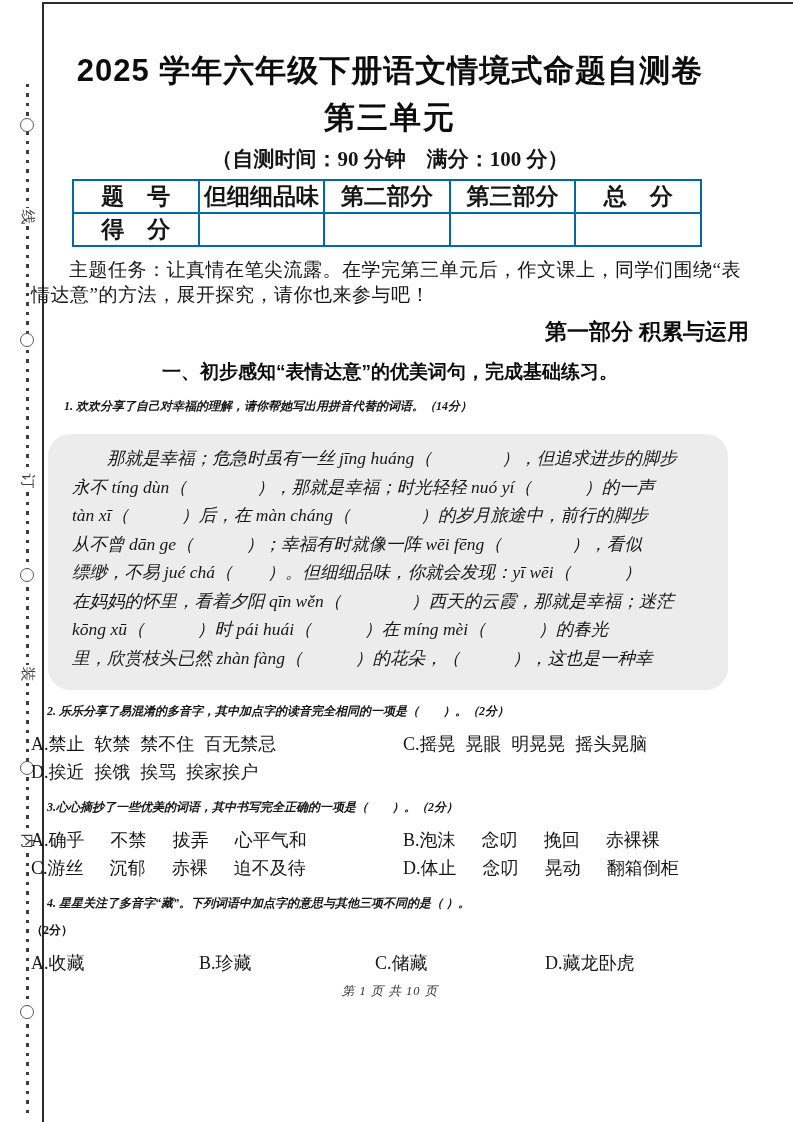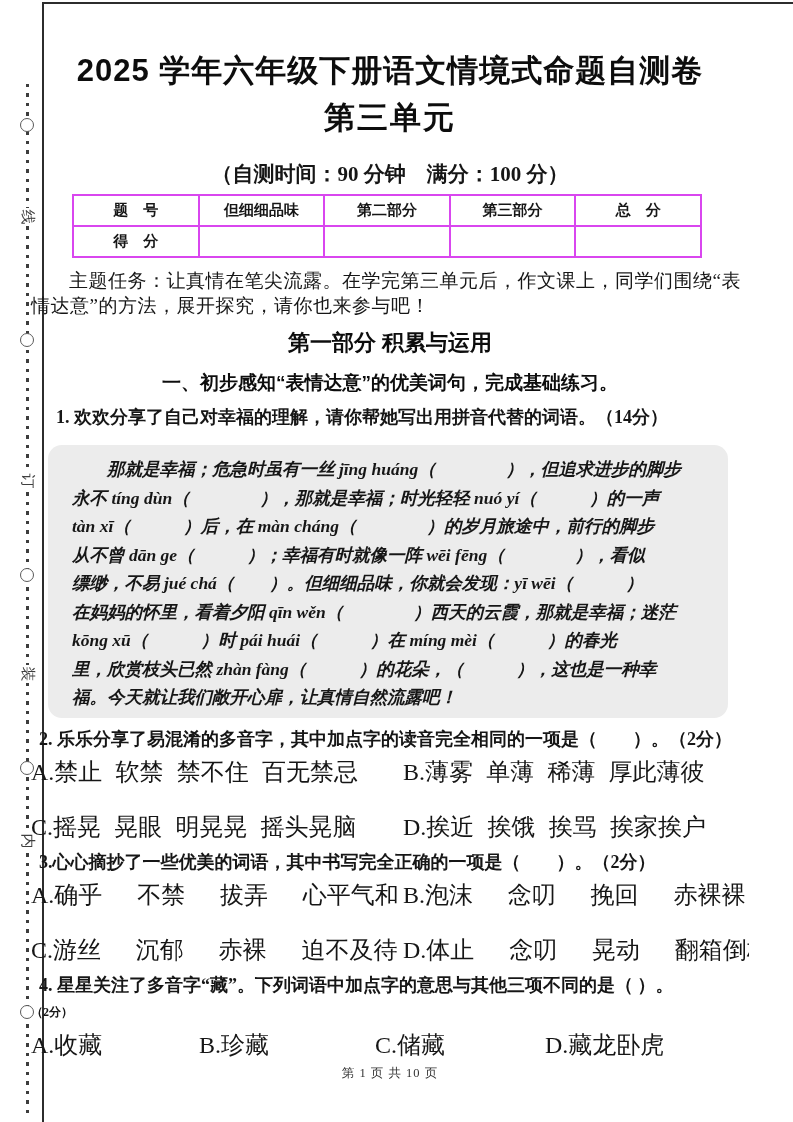--- a/index.html
+++ b/index.html
@@ -21,57 +21,57 @@
   .rail-circle{position:absolute;left:-1px;width:12px;height:12px;border:1.5px solid #5a5a5a;
     border-radius:50%;background:#fff;}
   .rail-char{position:absolute;left:-2px;width:18px;height:22px;background:#fff;color:#3f3f3f;
     font-size:15px;line-height:22px;text-align:center;transform:rotate(90deg);font-family:var(--serif);}
 
   .content{position:absolute;left:31px;top:42px;width:718px;}
 
   .title{font-family:var(--sans);font-weight:900;font-size:31px;line-height:42px;text-align:center;
     margin:8px 0 6px;letter-spacing:1px;color:#0d0d0d;}
   .subtitle{font-family:var(--sans);font-weight:900;font-size:31px;line-height:40px;text-align:center;
-    margin:4px 0 24px;letter-spacing:2px;color:#0d0d0d;}
+    margin:4px 0 9px;letter-spacing:2px;color:#0d0d0d;}
   .meta{font-size:21px;line-height:24px;font-weight:700;text-align:center;margin:4px 0 8px;}
 
   table.score-table{border-collapse:collapse;margin:2px 0 0 41px;width:630px;table-layout:fixed;}
-  table.score-table td{border:2px solid #d946ef;height:29px;font-family:var(--sans);font-weight:700;
-    font-size:15px;text-align:center;padding:0;}
+  table.score-table td{border:2px solid #0369a1;height:29px;font-family:var(--sans);font-weight:700;
+    font-size:23px;text-align:center;padding:0;}
   table.score-table td.empty{background:#fff;}
 
   .intro{font-size:19px;line-height:25px;margin:10px 0 0;text-indent:2em;
     letter-spacing:0.5px;}
 
   .part-heading{font-family:var(--sans);font-weight:800;font-size:22px;line-height:26px;
-    text-align:center;margin:12px 0 8px;color:#0d0d0d;}
+    text-align:right;margin:12px 0 8px;color:#0d0d0d;}
   .section-heading{font-family:var(--sans);font-weight:800;font-size:19px;line-height:26px;
     margin:14px 0 0;color:#0d0d0d;text-align:center;}
 
-  .q-stem{font-size:18px;line-height:27px;margin:8px 8px 0;font-weight:600;}
+  .q-stem{font-size:12px;line-height:27px;margin:8px 16px 0;font-weight:600;font-style:italic;}
   .q1-stem{padding-left:17px;}
 
-  .passage-box{margin:14px 0 0 17px;width:632px;background:#ececec;border-radius:14px;
-    padding:10px 24px 6px 24px;font-style:italic;font-size:17.5px;line-height:28.5px;font-weight:bold;}
+  .passage-box{margin:14px 0 0 17px;width:632px;background:#ececec;border-radius:22px;
+    padding:10px 24px 18px 24px;font-style:italic;font-size:17.5px;line-height:28.5px;}
   .passage-line{white-space:nowrap;overflow:hidden;}
   .passage-line.first{text-indent:2em;}
 
-  .options{display:grid;margin:6px 0 0;font-size:24px;line-height:27px;row-gap:28px;}
+  .options{display:grid;margin:6px 0 0;font-size:18px;line-height:27px;row-gap:1px;}
   .options.two-col{grid-template-columns:372px 1fr;}
   .options.four-col{grid-template-columns:168px 176px 170px 1fr;}
   .option{white-space:nowrap;overflow:hidden;}
   .option .item{margin-right:0.55em;}
   .options.wide-gap .item{margin-right:1.45em;}
   .option .item:last-child{margin-right:0;}
   .dc{position:relative;display:inline-block;}
   .dc::after{content:"";position:absolute;left:50%;margin-left:-2px;bottom:-5px;width:3.5px;
     height:3.5px;border-radius:50%;background:#1a1a1a;}
 
   .q4-stem2{font-size:12px;line-height:27px;margin:0;font-weight:600;}
-  .footer{margin-top:6px;text-align:center;font-size:12.5px;color:#333;letter-spacing:1px;}
+  .footer{margin-top:6px;text-align:center;font-size:12.5px;color:#333;letter-spacing:1px;font-style:italic;}
 </style>
 </head>
 <body>
 
 <div class="page">
 
   <div class="frame-top"></div>
   <div class="frame-left"></div>
 
   <div class="margin-rail">
@@ -122,27 +122,25 @@
 
     <div class="passage-box">
         <div class="passage-line first">那就是幸福；危急时虽有一丝 jīng huáng（　　　　），但追求进步的脚步</div>
         <div class="passage-line">永不 tíng dùn（　　　　），那就是幸福；时光轻轻 nuó yí（　　　）的一声</div>
         <div class="passage-line">tàn xī（　　　）后，在 màn cháng（　　　　）的岁月旅途中，前行的脚步</div>
         <div class="passage-line">从不曾 dān ge（　　　）；幸福有时就像一阵 wēi fēng（　　　　），看似</div>
         <div class="passage-line">缥缈，不易 jué chá（　　）。但细细品味，你就会发现：yī wēi（　　　）</div>
         <div class="passage-line">在妈妈的怀里，看着夕阳 qīn wěn（　　　　）西天的云霞，那就是幸福；迷茫</div>
         <div class="passage-line">kōng xū（　　　）时 pái huái（　　　）在 míng mèi（　　　）的春光</div>
         <div class="passage-line">里，欣赏枝头已然 zhàn fàng（　　　）的花朵，（　　　），这也是一种幸</div>
-        <div class="passage-line">福。今天就让我们敞开心扉，让真情自然流露吧！</div>
       </div>
 
     <p class="q-stem">2. 乐乐分享了易混淆的多音字，其中加点字的读音完全相同的一项是（　　）。（2分）</p>
     <div class="options two-col" id="q2-options">
         <div class="option"><span>A.</span><span class="item"><span class="dc">禁</span><span>止</span></span><span class="item"><span>软</span><span class="dc">禁</span></span><span class="item"><span class="dc">禁</span><span>不</span><span>住</span></span><span class="item"><span>百</span><span>无</span><span class="dc">禁</span><span>忌</span></span></div>
-        <div class="option"><span>B.</span><span class="item"><span class="dc">薄</span><span>雾</span></span><span class="item"><span>单</span><span class="dc">薄</span></span><span class="item"><span>稀</span><span class="dc">薄</span></span><span class="item"><span>厚</span><span>此</span><span class="dc">薄</span><span>彼</span></span></div>
         <div class="option"><span>C.</span><span class="item"><span>摇</span><span class="dc">晃</span></span><span class="item"><span class="dc">晃</span><span>眼</span></span><span class="item"><span>明</span><span class="dc">晃</span><span class="dc">晃</span></span><span class="item"><span>摇</span><span>头</span><span class="dc">晃</span><span>脑</span></span></div>
         <div class="option"><span>D.</span><span class="item"><span class="dc">挨</span><span>近</span></span><span class="item"><span class="dc">挨</span><span>饿</span></span><span class="item"><span class="dc">挨</span><span>骂</span></span><span class="item"><span class="dc">挨</span><span>家</span><span class="dc">挨</span><span>户</span></span></div>
       </div>
 
     <p class="q-stem">3.心心摘抄了一些优美的词语，其中书写完全正确的一项是（　　）。（2分）</p>
     <div class="options two-col wide-gap" id="q3-options">
         <div class="option"><span>A.</span><span class="item"><span>确</span><span>乎</span></span><span class="item"><span>不</span><span>禁</span></span><span class="item"><span>拔</span><span>弄</span></span><span class="item"><span>心</span><span>平</span><span>气</span><span>和</span></span></div>
         <div class="option"><span>B.</span><span class="item"><span>泡</span><span>沫</span></span><span class="item"><span>念</span><span>叨</span></span><span class="item"><span>挽</span><span>回</span></span><span class="item"><span>赤</span><span>裸</span><span>裸</span></span></div>
         <div class="option"><span>C.</span><span class="item"><span>游</span><span>丝</span></span><span class="item"><span>沉</span><span>郁</span></span><span class="item"><span>赤</span><span>裸</span></span><span class="item"><span>迫</span><span>不</span><span>及</span><span>待</span></span></div>
         <div class="option"><span>D.</span><span class="item"><span>体</span><span>止</span></span><span class="item"><span>念</span><span>叨</span></span><span class="item"><span>晃</span><span>动</span></span><span class="item"><span>翻</span><span>箱</span><span>倒</span><span>柜</span></span></div>

